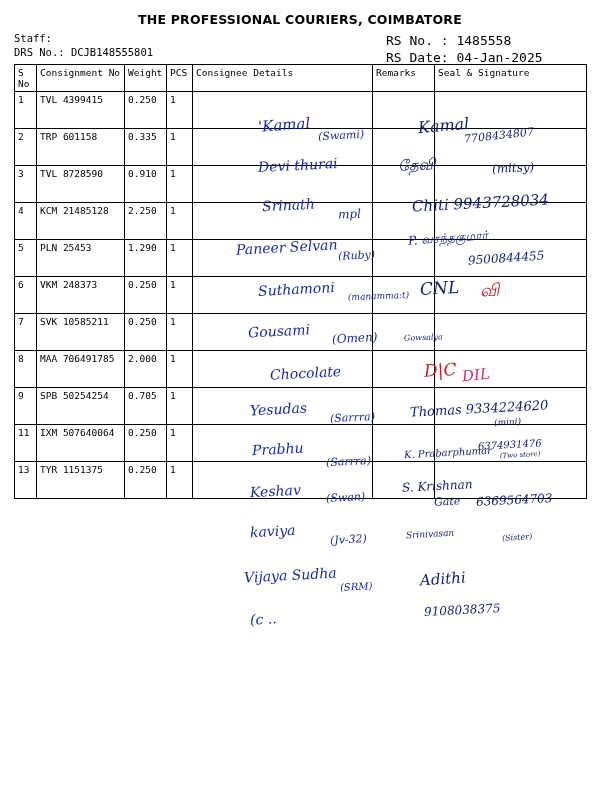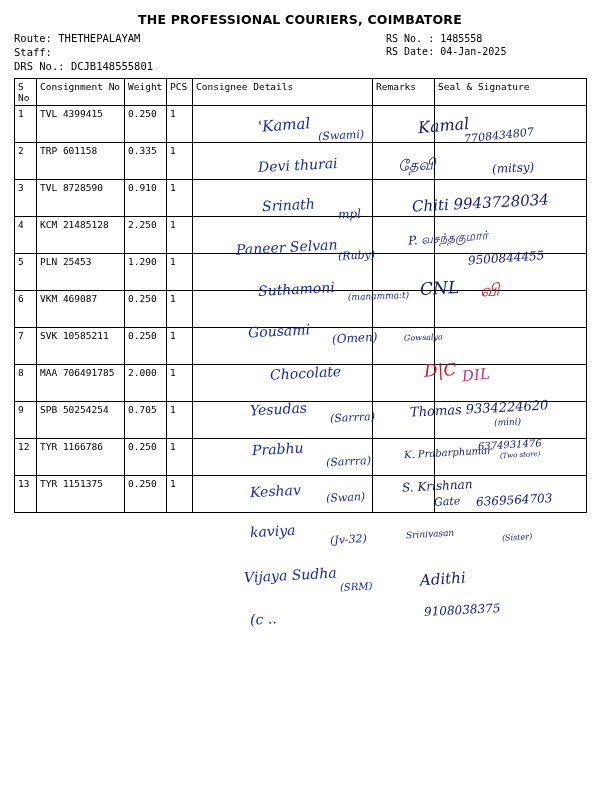--- a/index.html
+++ b/index.html
@@ -43,21 +43,21 @@
     font-size: 10.5px;
     line-height: 1.32;
   }
   .meta-left {
     display: block;
   }
   .meta-right {
     position: absolute;
     left: 372px;
     top: 0px;
-    font-size: 10px;
+    font-size: 13px;
     line-height: 1.32;
   }
   .meta-row { white-space: pre; }
   table.runsheet {
     width: 100%;
     border-collapse: collapse;
     margin-top: 4px;
     table-layout: fixed;
   }
   table.runsheet th, table.runsheet td {
@@ -107,21 +107,20 @@
 </style>
 </head>
 <body>
 
 <div class="page">
 
   <div class="doc-title">THE PROFESSIONAL COURIERS, COIMBATORE</div>
 
   <div class="meta">
     <div class="meta-left">
-      <div class="meta-row">Route: THETHEPALAYAM</div>
       <div class="meta-row">Staff:</div>
       <div class="meta-row">DRS No.: DCJB148555801</div>
     </div>
     <div class="meta-right">
       <div class="meta-row">RS No. : 1485558</div>
       <div class="meta-row">RS Date: 04-Jan-2025</div>
     </div>
   </div>
 
   <table class="runsheet">
@@ -186,21 +185,21 @@
           <td>5</td>
           <td>PLN 25453</td>
           <td>1.290</td>
           <td>1</td>
           <td></td>
           <td></td>
           <td></td>
         </tr>
         <tr>
           <td>6</td>
-          <td>VKM 469087</td>
+          <td>VKM 248373</td>
           <td>0.250</td>
           <td>1</td>
           <td></td>
           <td></td>
           <td></td>
         </tr>
         <tr>
           <td>7</td>
           <td>SVK 10585211</td>
           <td>0.250</td>
@@ -221,22 +220,22 @@
         <tr>
           <td>9</td>
           <td>SPB 50254254</td>
           <td>0.705</td>
           <td>1</td>
           <td></td>
           <td></td>
           <td></td>
         </tr>
         <tr>
-          <td>12</td>
-          <td>TYR 1166786</td>
+          <td>11</td>
+          <td>IXM 507640064</td>
           <td>0.250</td>
           <td>1</td>
           <td></td>
           <td></td>
           <td></td>
         </tr>
         <tr>
           <td>13</td>
           <td>TYR 1151375</td>
           <td>0.250</td>

